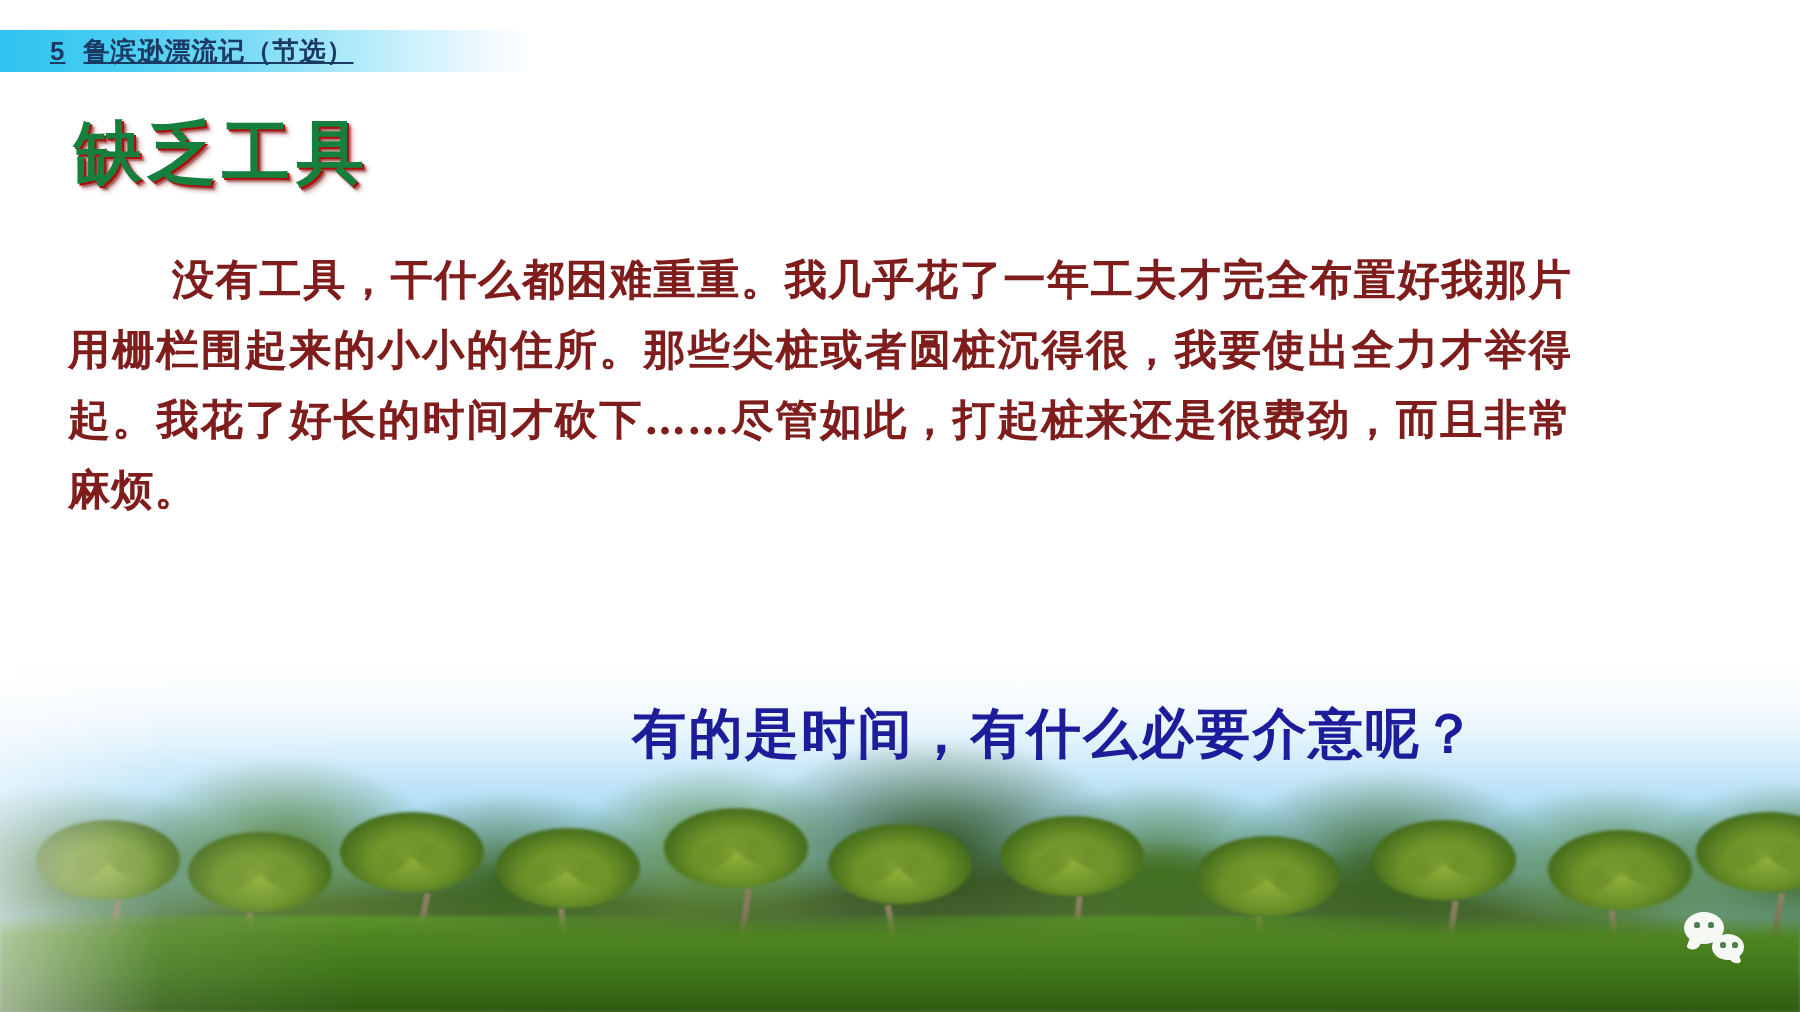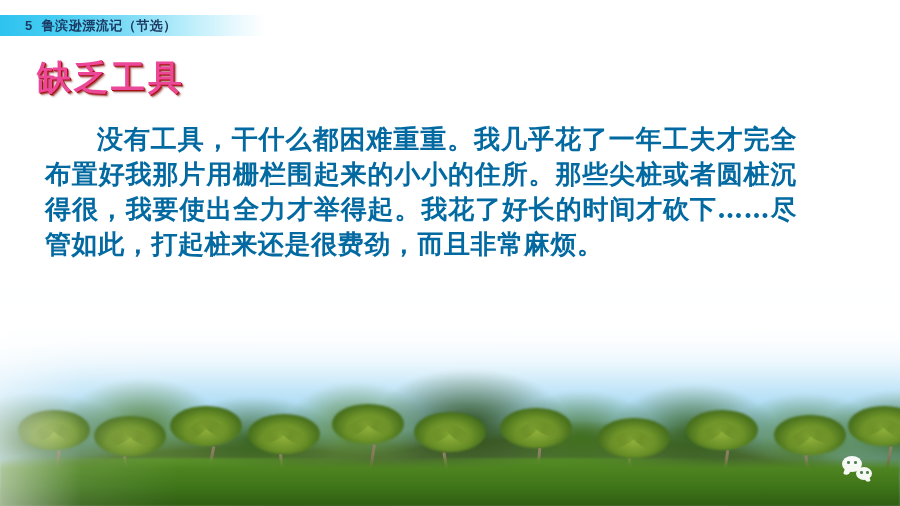--- a/index.html
+++ b/index.html
@@ -187,54 +187,55 @@
     left: 25px;
     top: 16px;
     height: 19px;
     line-height: 19px;
     font-size: 13px;
     font-weight: bold;
     color: #1a3a63;
     letter-spacing: .5px;
     white-space: nowrap;
     z-index: 4;
+    text-decoration: underline;
   }
   .header-num {
     margin-right: 9px;
   }
 
   
   .section-title {
     position: absolute;
     left: 37px;
     top: 60px;
     font-size: 34px;
     font-weight: bold;
-    color: #ec4899;
+    color: #15803d;
     letter-spacing: 3px;
     line-height: 1;
     white-space: nowrap;
     text-shadow:
       1px 1px 0 #a8110d,
       2px 2px 1px rgba(120,10,8,.55),
       3px 3px 2px rgba(120,10,8,.25);
     z-index: 5;
   }
 
   
   .body-text {
     position: absolute;
-    left: 45px;
+    left: 34px;
     top: 122px;
     width: 752px;
     font-family: "DejaVu Serif", "Liberation Serif", serif;
-    font-size: 26px;
+    font-size: 21px;
     font-weight: bold;
     line-height: 35px;
-    color: #0369a1;
+    color: #7f1d1d;
     text-align: justify;
     text-align-last: left;
     text-indent: 52px;
     letter-spacing: .6px;
     z-index: 5;
   }
 
   
   .blue-line {
     position: absolute;
@@ -405,20 +406,21 @@
 
   <div class="header-bar"></div>
   <div class="header-text">
     <span class="header-num">5</span><span>鲁滨逊漂流记（节选）</span>
   </div>
 
   <div class="section-title">缺乏工具</div>
 
   <div class="body-text">没有工具，干什么都困难重重。我几乎花了一年工夫才完全布置好我那片用栅栏围起来的小小的住所。那些尖桩或者圆桩沉得很，我要使出全力才举得起。我花了好长的时间才砍下……尽管如此，打起桩来还是很费劲，而且非常麻烦。</div>
 
+  <div class="blue-line">有的是时间，有什么必要介意呢？</div>
 
   <div class="watermark">
     <div class="wechat-logo">
       <span class="bub-a"></span>
       <span class="bub-b"></span>
       <span class="eye e1"></span>
       <span class="eye e2"></span>
       <span class="eye e3"></span>
       <span class="eye e4"></span>
     </div>

